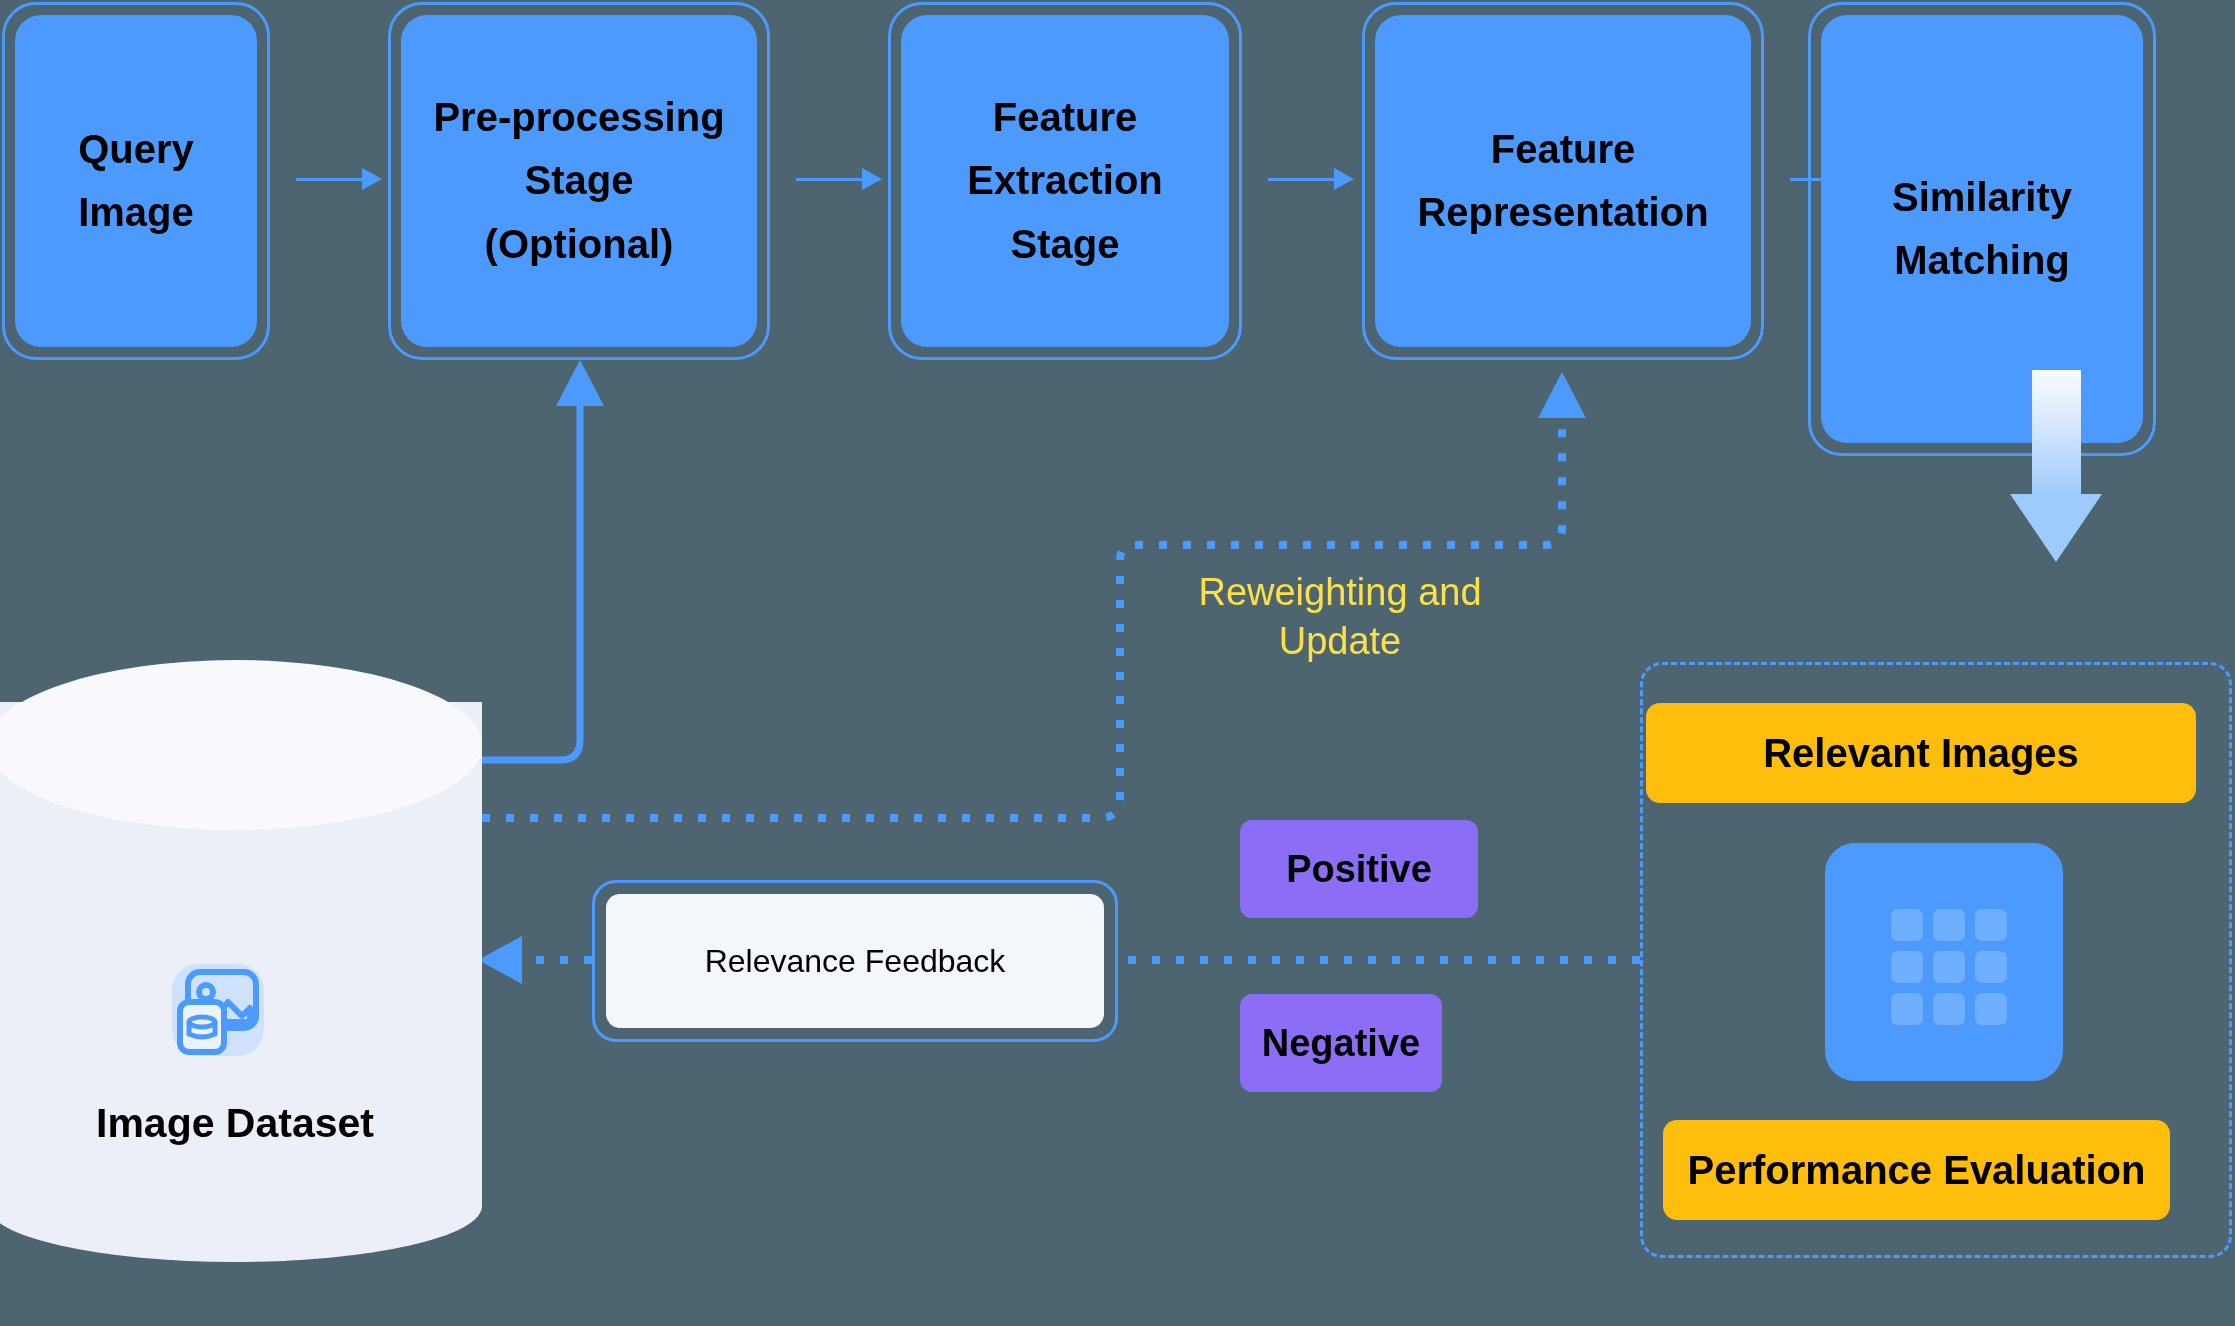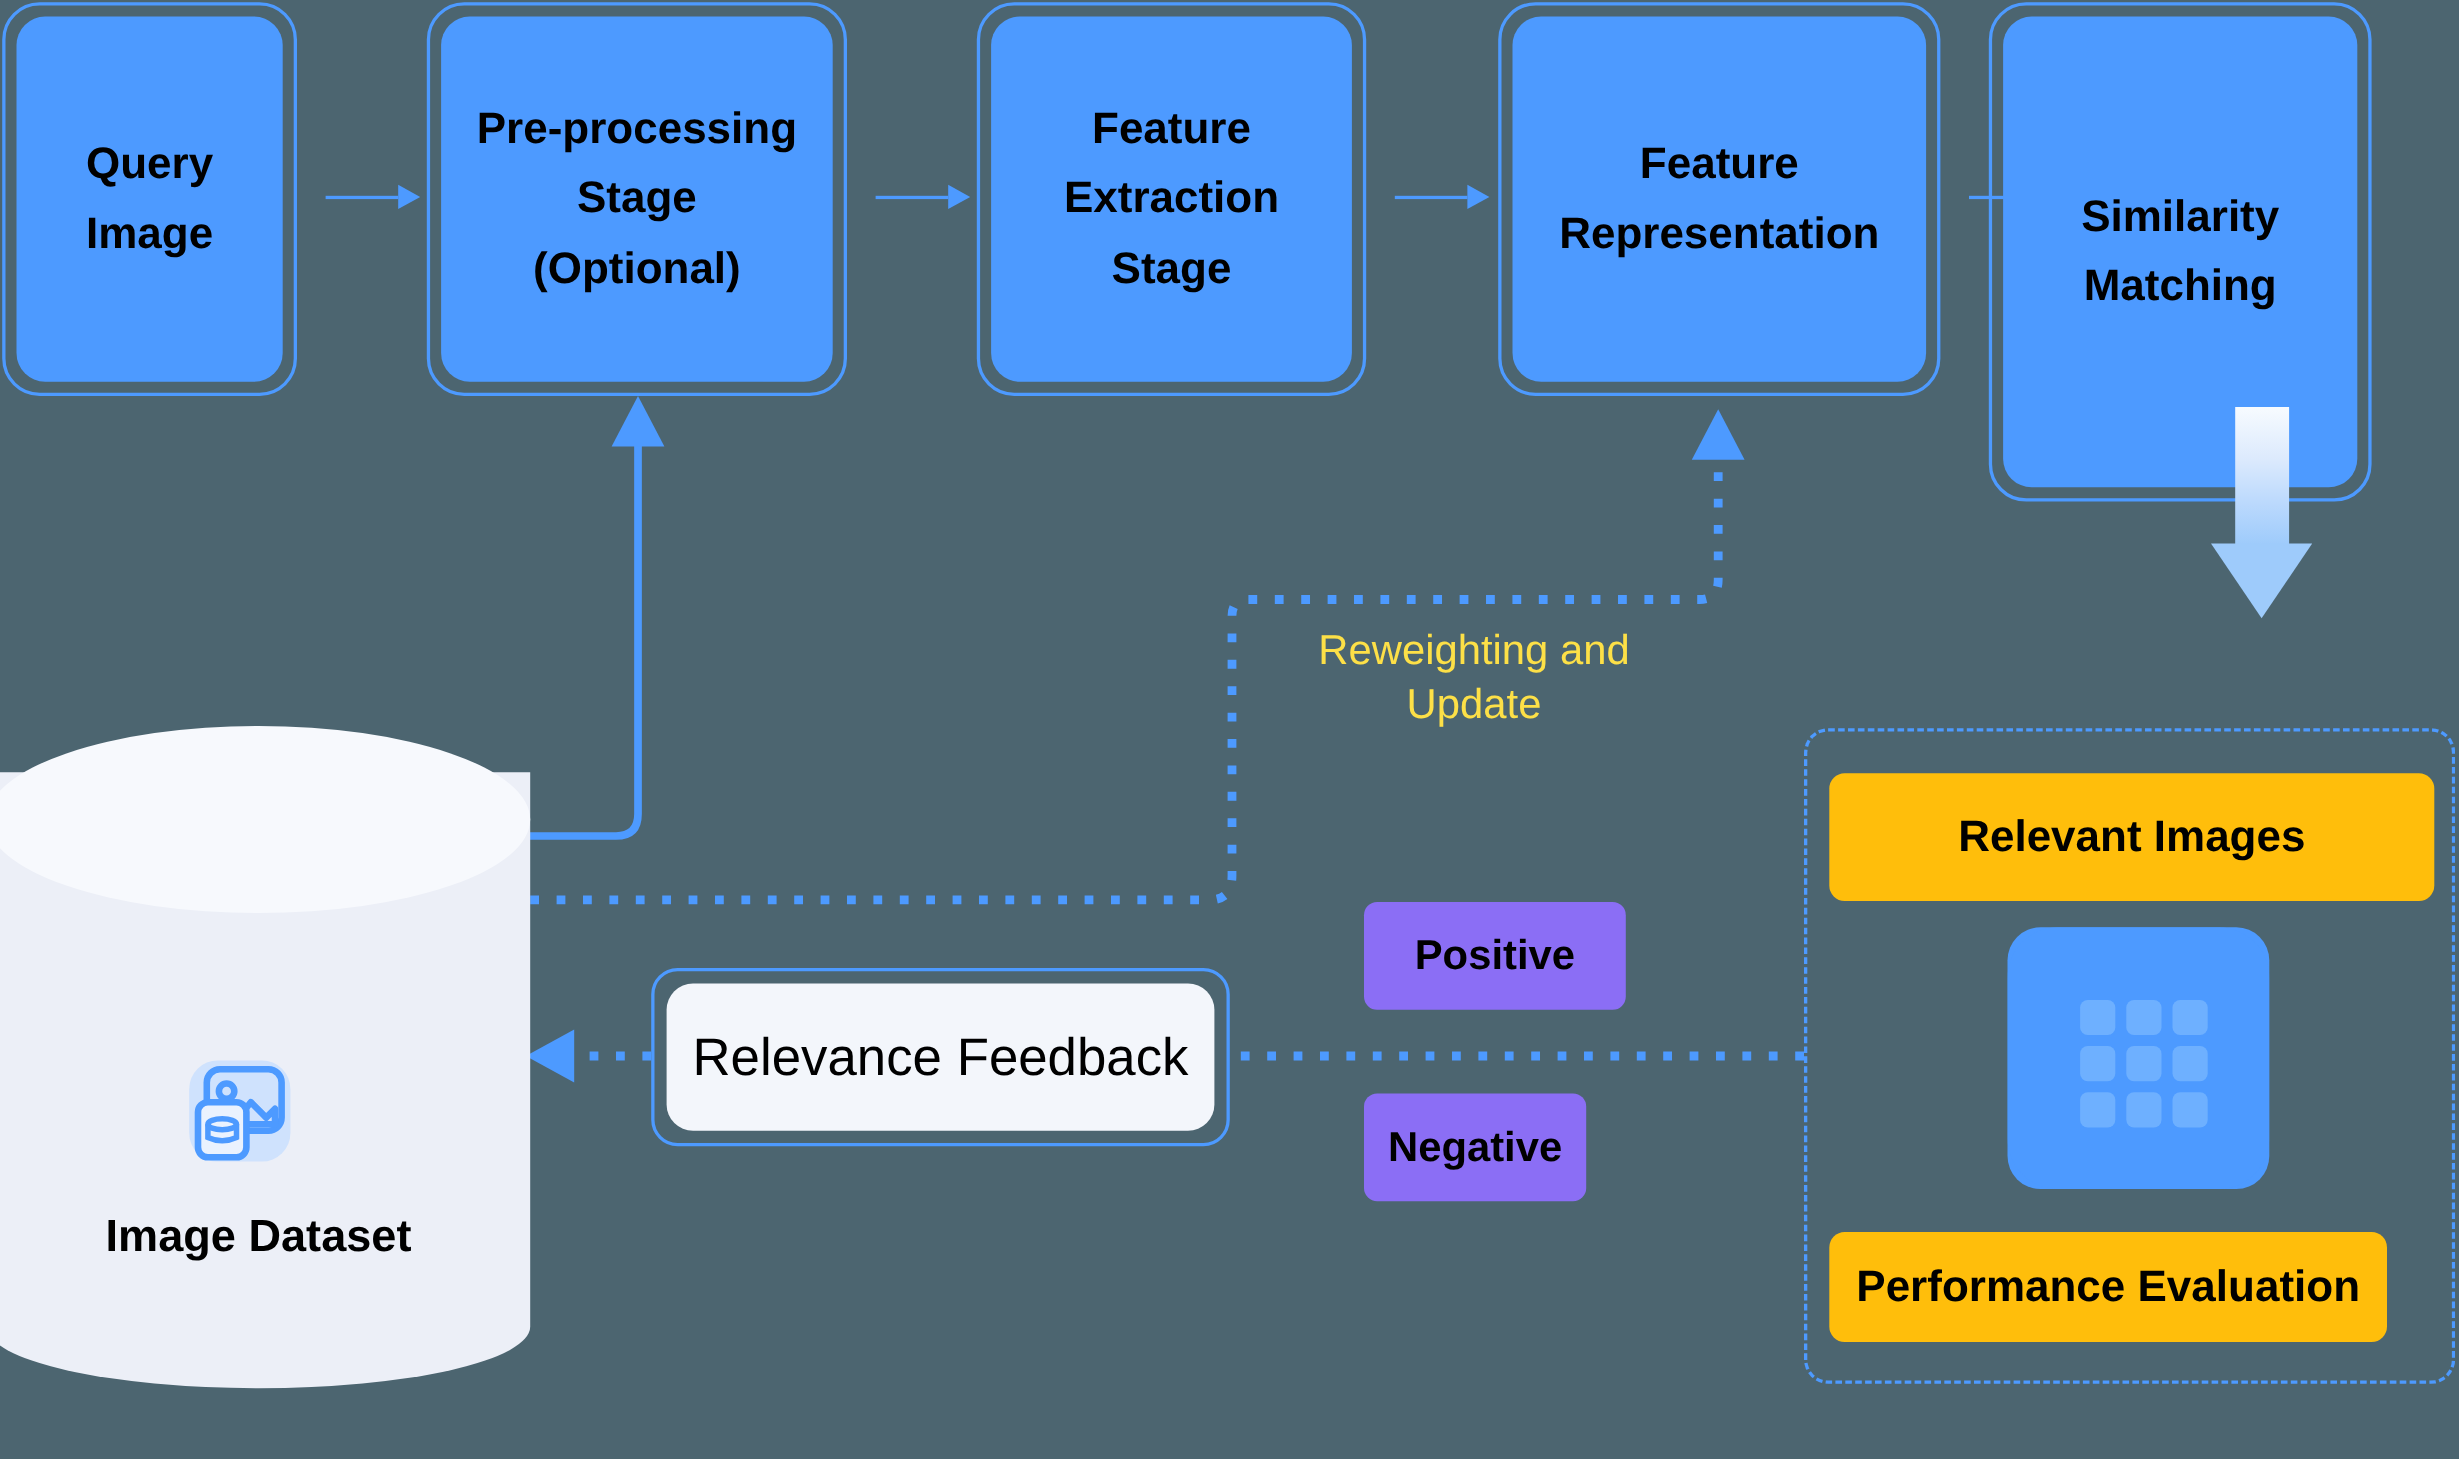--- a/index.html
+++ b/index.html
@@ -89,23 +89,23 @@
   .rf-outer{
     position:absolute;
     border:3px solid #4d9aff;
     border-radius:24px;
     box-sizing:border-box;
     padding:11px;
   }
   .rf-inner{
     width:100%;height:100%;
     background:#f3f6fb;
-    border-radius:24px;
+    border-radius:14px;
     display:flex;align-items:center;justify-content:center;
-    color:#000;font-size:48px;font-weight:400;
+    color:#000;font-size:32px;font-weight:400;
     box-sizing:border-box;
   }
 
   
   .chip{
     position:absolute;
     background:#8b6ef5;
     border-radius:12px;
     display:flex;align-items:center;justify-content:center;
     color:#000;font-weight:700;font-size:38px;
@@ -259,21 +259,21 @@
   <div class="chip" style="left:1240px;top:820px;width:238px;height:98px;">
     <span>Positive</span>
   </div>
 
   <div class="chip" style="left:1240px;top:994px;width:202px;height:98px;">
     <span>Negative</span>
   </div>
 
   <div class="results-panel" style="left:1640px;top:662px;width:592px;height:596px;">
 
-    <div class="ybox" style="left:20px;top:38px;width:550px;height:116px;">
+    <div class="ybox" style="left:3px;top:38px;width:550px;height:100px;">
       <span>Relevant Images</span>
     </div>
 
     <div class="grid-icon" style="left:182px;top:178px;width:238px;height:238px;">
       <svg viewBox="0 0 238 238" width="238" height="238">
         <rect x="0" y="0" width="238" height="238" rx="46" fill="#4d9aff"></rect>
         <g fill="#6eb0ff">
           <rect x="66" y="66" width="32" height="32" rx="7"></rect>
           <rect x="108" y="66" width="32" height="32" rx="7"></rect>
           <rect x="150" y="66" width="32" height="32" rx="7"></rect>

